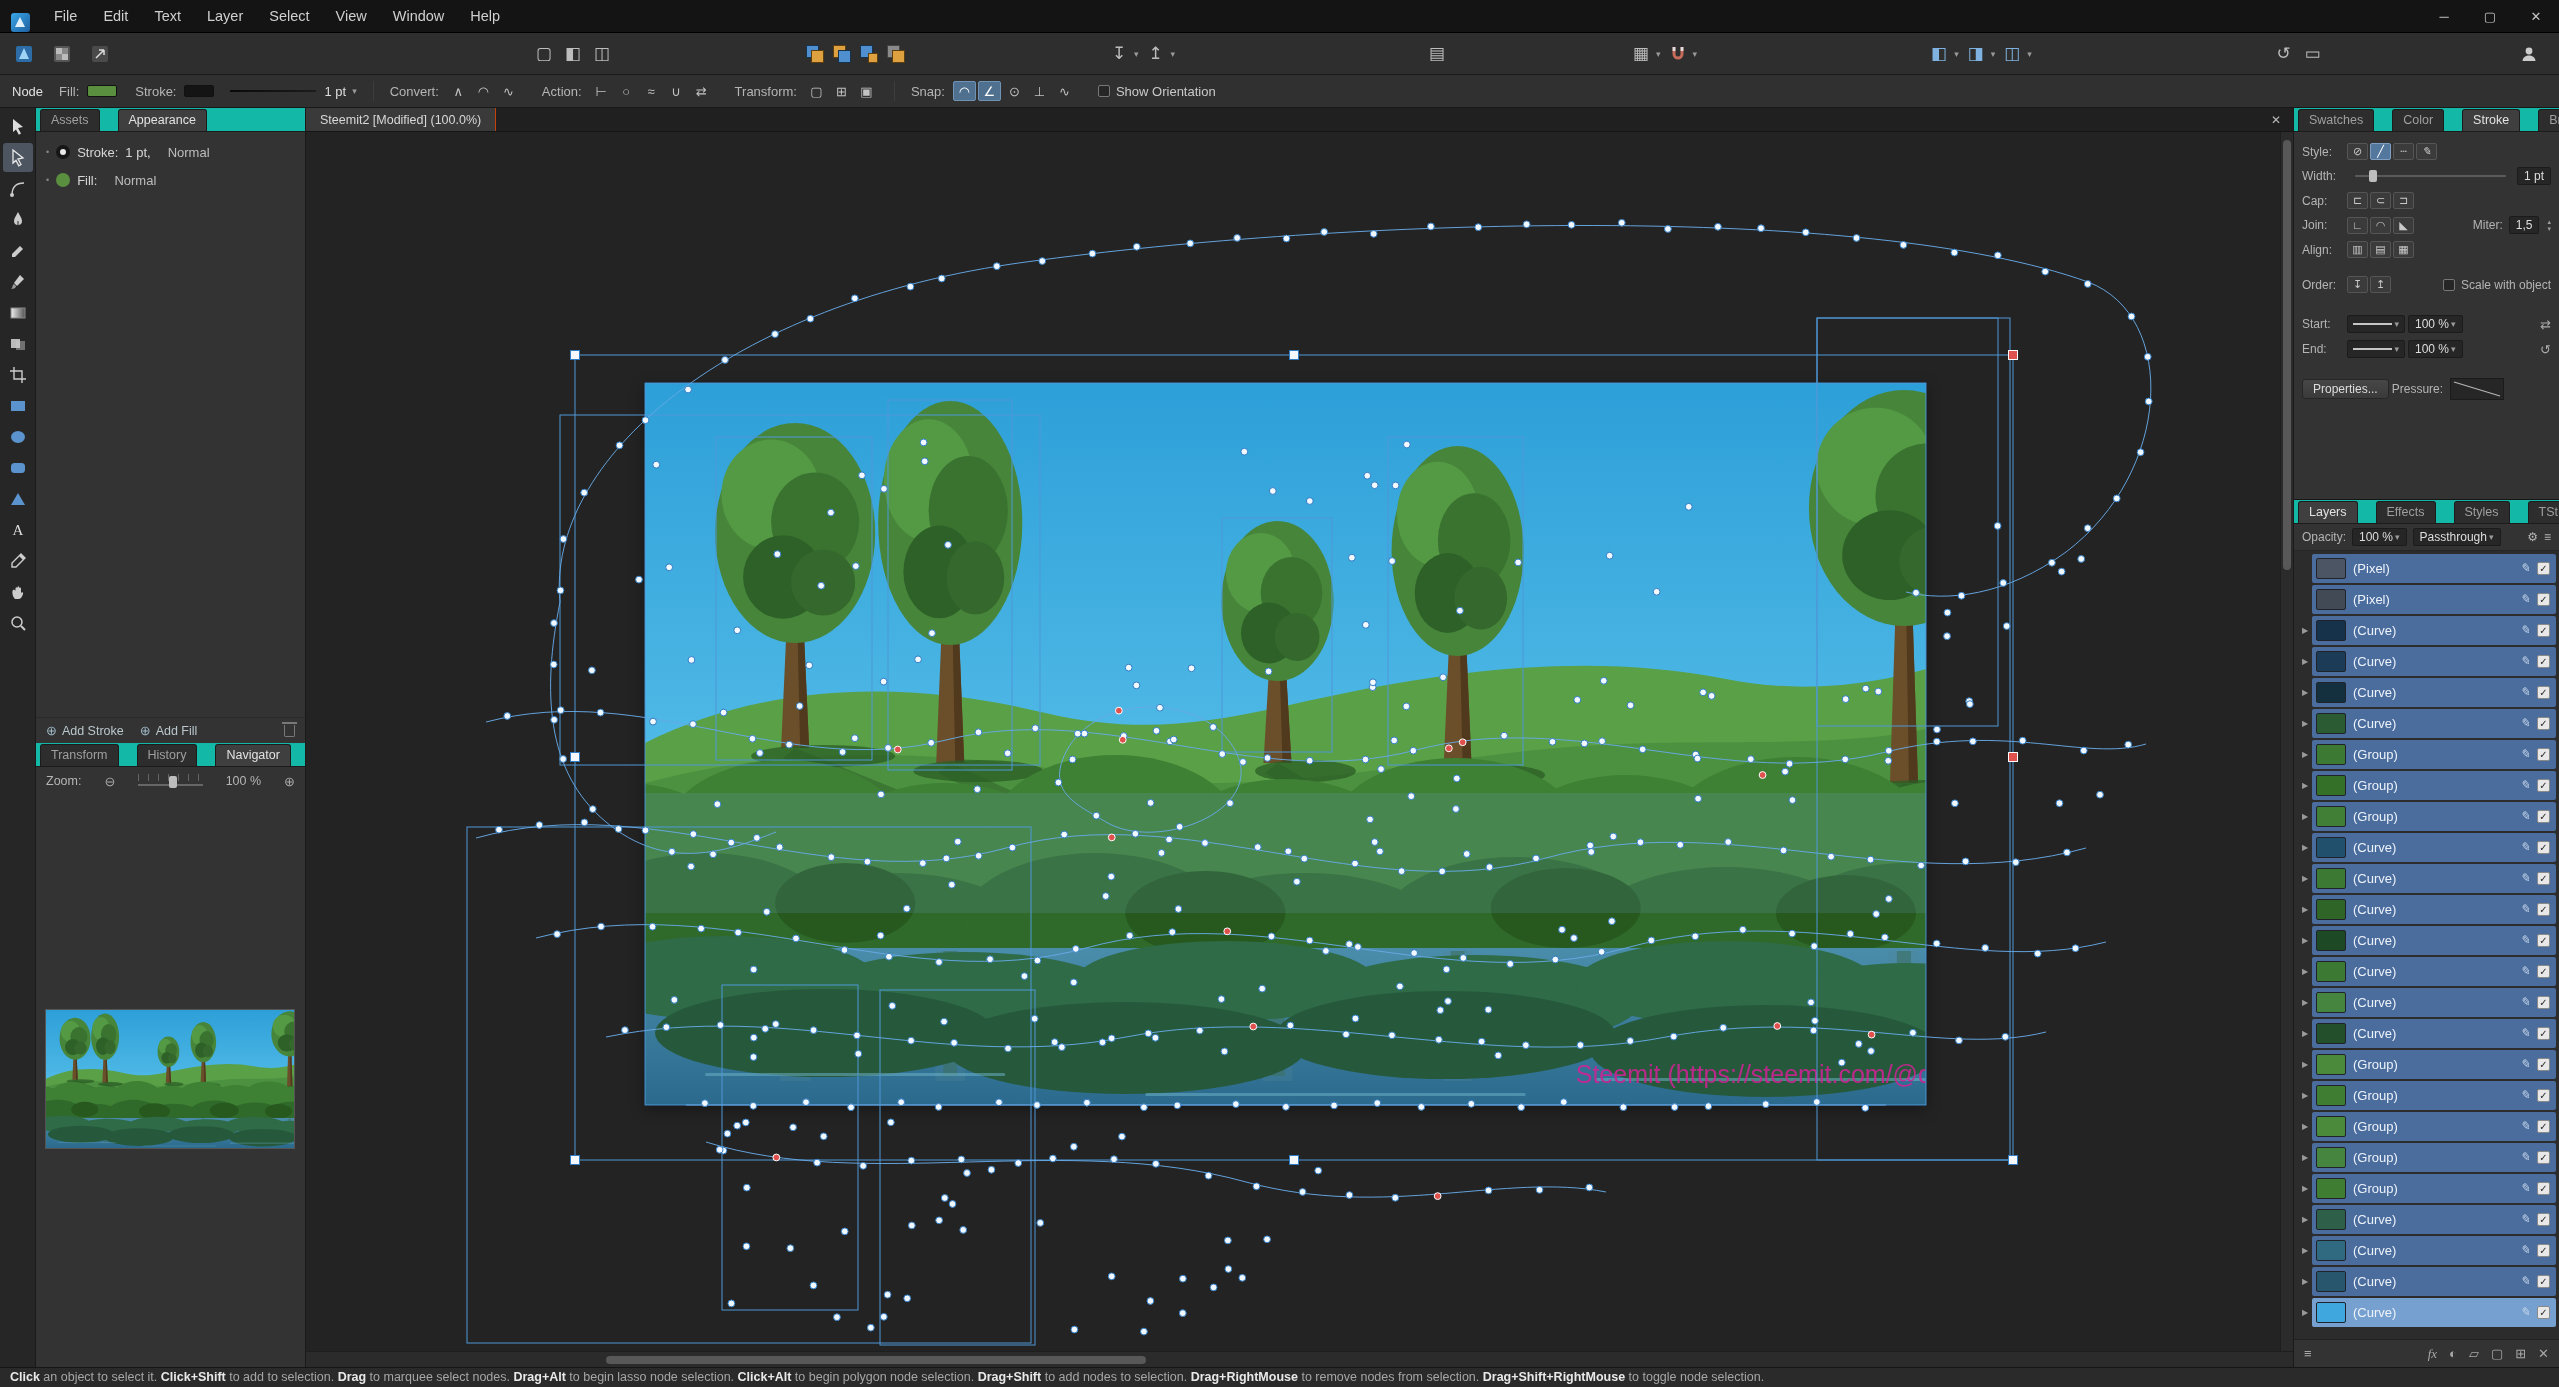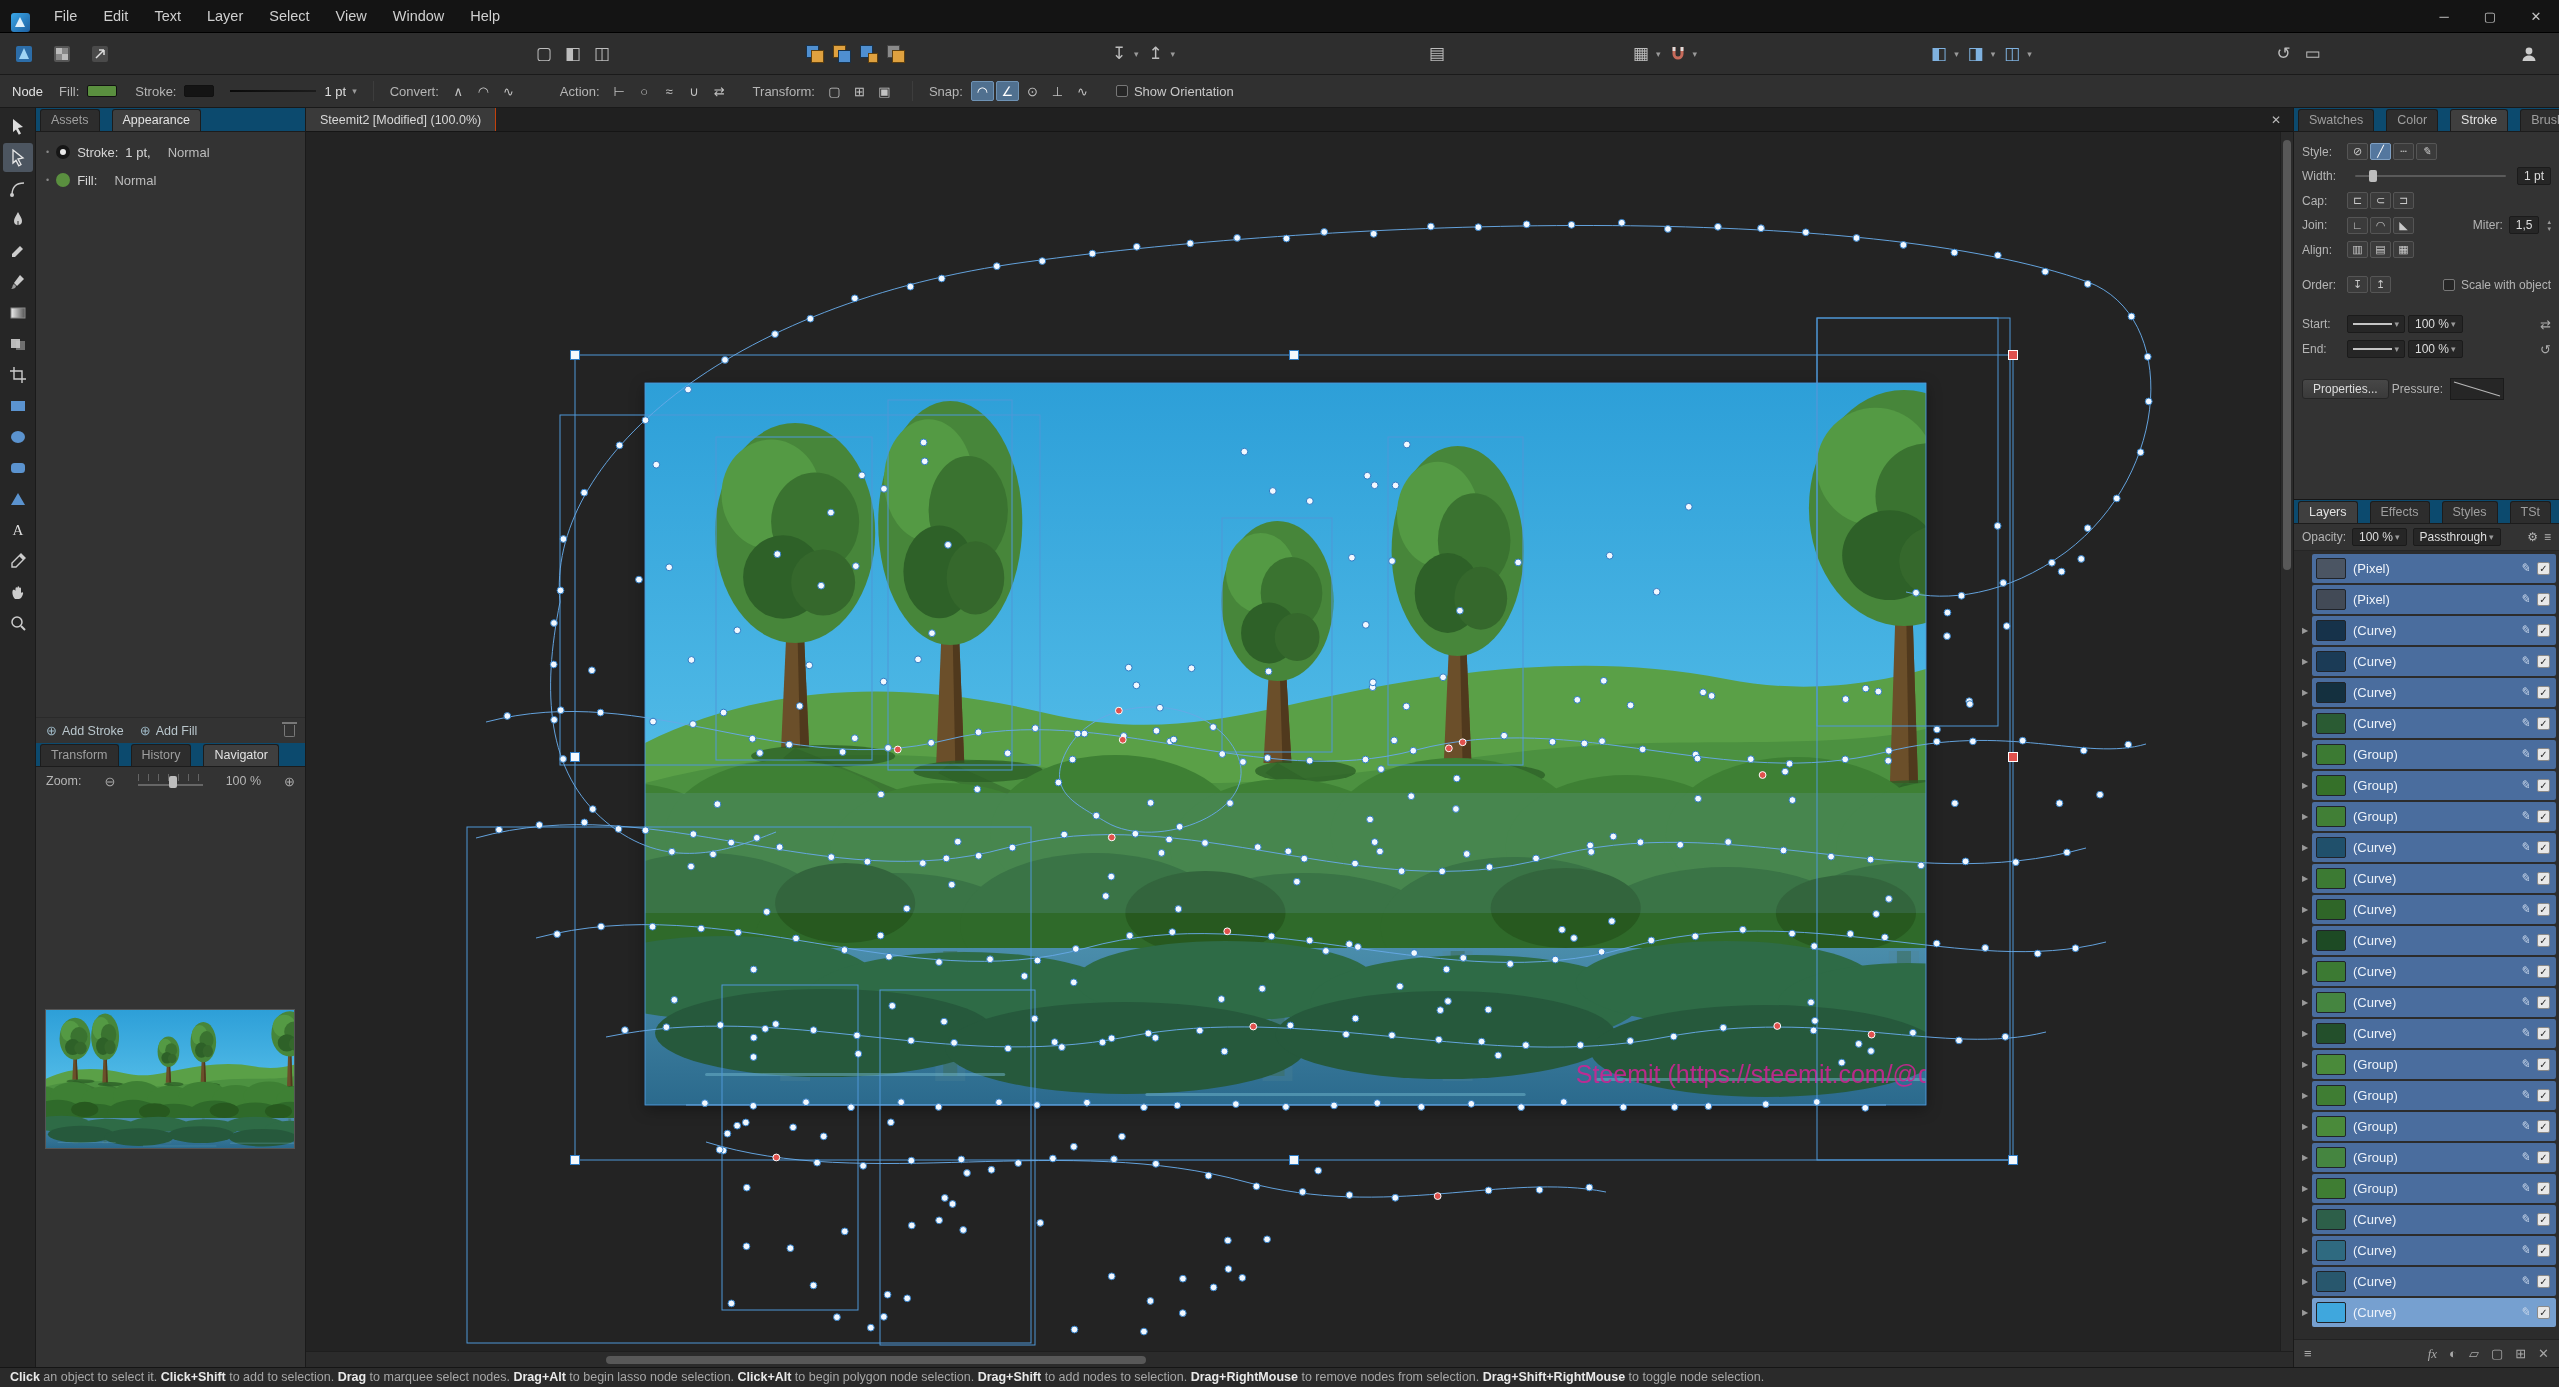--- a/index.html
+++ b/index.html
@@ -48,21 +48,21 @@
   .checkbox{width:12px;height:12px;border:1px solid #777;background:#262626;display:inline-block;border-radius:2px}
   .chk-row{display:flex;align-items:center;gap:6px;margin-left:14px}
 
   
   .main{display:flex;height:1259px}
   .tools-strip{width:36px;background:#262626;border-right:1px solid #1a1a1a;display:flex;flex-direction:column;align-items:center;padding-top:4px;gap:2px}
   .tool{width:30px;height:29px;display:flex;align-items:center;justify-content:center;border-radius:3px}
   .tool.active{background:#4c5560}
 
   
-  .ptabs{height:24px;display:flex;align-items:flex-end;background:#0c4a6e;border-bottom:1px solid #1c1c1c;padding-left:4px;gap:12px}
+  .ptabs{height:24px;display:flex;align-items:flex-end;background:#14b8a6;border-bottom:1px solid #1c1c1c;padding-left:4px;gap:18px}
   .ptab{padding:3px 10px 4px;font-size:12.5px;color:#9f9f9f;background:#2d2d2d;border:1px solid #1c1c1c;border-bottom:none;border-radius:3px 3px 0 0}
   .ptab.active{background:#3f3f3f;color:#e2e2e2}
 
   
   .left-panel{width:270px;background:#333;border-right:1px solid #1a1a1a;display:flex;flex-direction:column;overflow:hidden}
   .appearance-body{height:585px;padding-top:6px}
   .ap-row{display:flex;align-items:center;height:28px;padding:0 10px;gap:7px;font-size:13px}
   .ap-dot{color:#888;font-size:9px}
   .ap-swatch{width:14px;height:14px;border-radius:50%;flex:none}
   .ap-swatch.ring{background:#e9e9e9;border:4px solid #161616}
@@ -247,21 +247,21 @@
   <span class="stroke-preview"></span>
   <span class="ctx-value">1 pt</span>
   <span class="dd">▾</span>
   <span class="divider"></span>
   <span class="ctx-label">Convert:</span>
   <span class="icon-row" id="convert-icons">
       <span class="ctx-icon">∧</span>
       <span class="ctx-icon">◠</span>
       <span class="ctx-icon">∿</span>
     </span>
-  <span class="ctx-label" style="margin-left:32px">Action:</span>
+  <span class="ctx-label" style="margin-left:14px">Action:</span>
   <span class="icon-row" id="action-icons">
       <span class="ctx-icon">⊢</span>
       <span class="ctx-icon">○</span>
       <span class="ctx-icon">≈</span>
       <span class="ctx-icon">∪</span>
       <span class="ctx-icon">⇄</span>
     </span>
   <span class="ctx-label" style="margin-left:14px">Transform:</span>
   <span class="icon-row" id="transform-icons">
       <span class="ctx-icon">▢</span>

